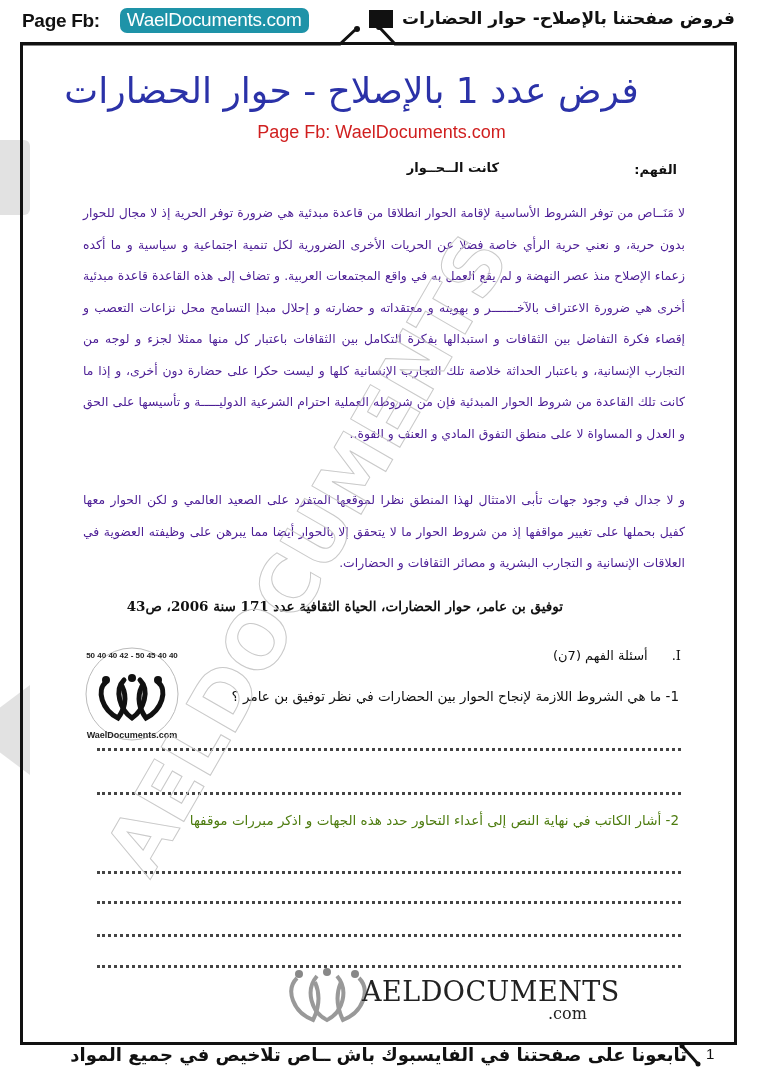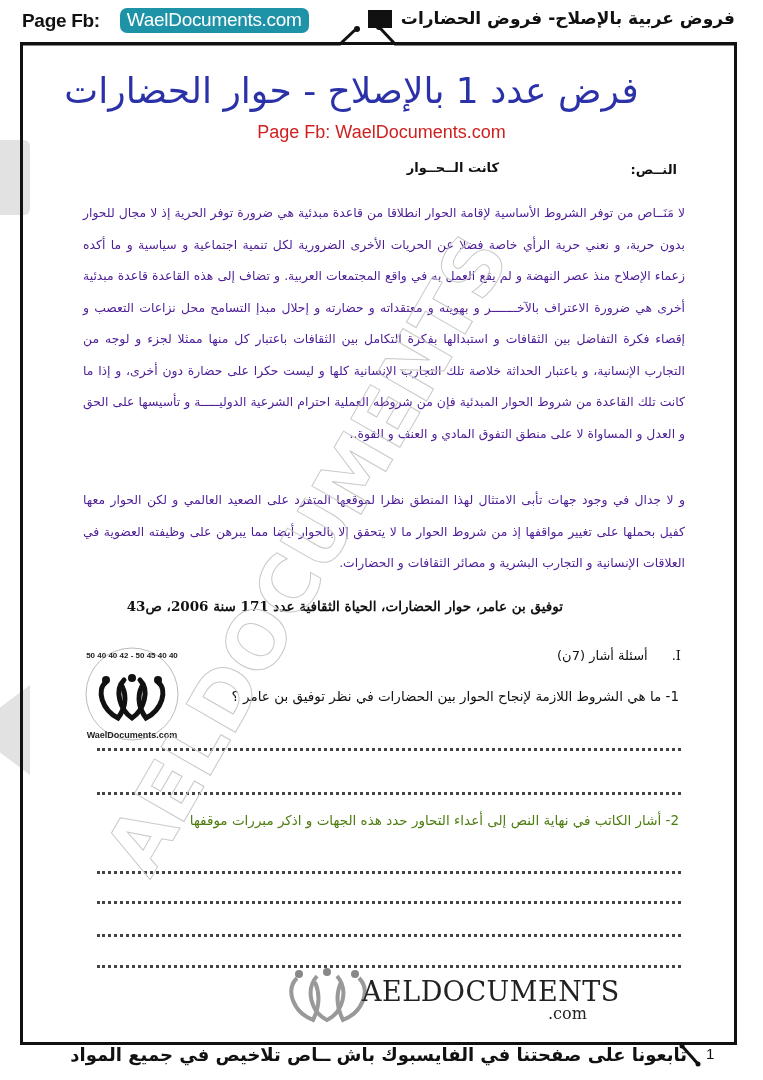--- a/index.html
+++ b/index.html
@@ -43,47 +43,47 @@
 <body>
 
 <div class="abs wm-shape" style="left:0;top:140px;width:30px;height:75px;border-radius:0 6px 6px 0;"></div>
 <div class="abs wm-shape" style="left:0;top:685px;width:30px;height:90px;clip-path:polygon(0 25%,100% 0,100% 100%,0 75%);"></div>
 
 <div class="abs" id="hdr-left">
   <span>Page Fb:</span>
   <span id="hdr-pill">WaelDocuments.com</span>
 </div>
 <div class="abs" id="hdr-right">
-  <span>فروض عربية بالإصلاح- فروض الحضارات</span>
+  <span>فروض صفحتنا بالإصلاح- حوار الحضارات</span>
   <span class="book"></span>
 </div>
 
 <svg class="abs" style="left:0;top:0;" width="763" height="60">
   <polyline points="22,44 340,44 355,30" fill="none" stroke="#111" stroke-width="3"></polyline>
   <circle cx="357" cy="29" r="3" fill="#111"></circle>
   <polyline points="380,28 395,44 737,44" fill="none" stroke="#111" stroke-width="3"></polyline>
   <circle cx="379" cy="27" r="3" fill="#111"></circle>
 </svg>
 
 <div class="abs" id="frame"></div>
 
 <div class="abs" id="title">فرض عدد 1 بالإصلاح - حوار الحضارات</div>
 <div class="abs" id="sub">Page Fb: WaelDocuments.com</div>
 
-<div class="abs" id="text-label">النــص:</div>
+<div class="abs" id="text-label">الفهم:</div>
 <div class="abs" id="text-title">كانت الــحــوار</div>
 
 <div class="abs para" id="p1">لا مَنَــاص من توفر الشروط الأساسية لإقامة الحوار انطلاقا من قاعدة مبدئية هي ضرورة توفر الحرية إذ لا مجال للحوار بدون حرية، و نعني حرية الرأي خاصة فضلا عن الحريات الأخرى الضرورية لكل تنمية اجتماعية و سياسية و ما أكده زعماء الإصلاح منذ عصر النهضة و لم يقع العمل به في واقع المجتمعات العربية. و تضاف إلى هذه القاعدة قاعدة مبدئية أخرى هي ضرورة الاعتراف بالآخـــــــر و بهويته و معتقداته و حضارته و إحلال مبدإ التسامح محل نزاعات التعصب و إقصاء فكرة التفاضل بين الثقافات و استبدالها بفكرة التكامل بين الثقافات باعتبار كل منها ممثلا لجزء و لوجه من التجارب الإنسانية، و باعتبار الحداثة خلاصة تلك التجارب الإنسانية كلها و ليست حكرا على حضارة دون أخرى، و إذا ما كانت تلك القاعدة من شروط الحوار المبدئية فإن من شروطه العملية احترام الشرعية الدوليـــــة و تأسيسها على الحق و العدل و المساواة لا على منطق التفوق المادي و العنف و القوة..</div>
 <div class="abs para" id="p2">و لا جدال في وجود جهات تأبى الامتثال لهذا المنطق نظرا لموقعها المتفرد على الصعيد العالمي و لكن الحوار معها كفيل بحملها على تغيير مواقفها إذ من شروط الحوار ما لا يتحقق إلا بالحوار أيضا مما يبرهن على وظيفته العضوية في العلاقات الإنسانية و التجارب البشرية و مصائر الثقافات و الحضارات.</div>
 
 <div class="abs" id="source">توفيق بن عامر، حوار الحضارات، الحياة الثقافية عدد 171 سنة 2006، ص43</div>
 
 <div class="abs" id="sec1">
   <span style="font-family:'DejaVu Serif',serif;">I.</span>
-  <span>أسئلة أشار (7ن)</span>
+  <span>أسئلة الفهم (7ن)</span>
 </div>
 
 <div class="abs" id="q1">1- ما هي الشروط اللازمة لإنجاح الحوار بين الحضارات في نظر توفيق بن عامر ؟</div>
 <div class="abs dots" style="top:748px;"></div>
 <div class="abs dots" style="top:792px;"></div>
 
 <div class="abs" id="q2">2- أشار الكاتب في نهاية   النص إلى أعداء التحاور حدد هذه الجهات و اذكر مبررات موقفها</div>
 <div class="abs dots" style="top:871px;"></div>
 <div class="abs dots" style="top:901px;"></div>
 <div class="abs dots" style="top:934px;"></div>

